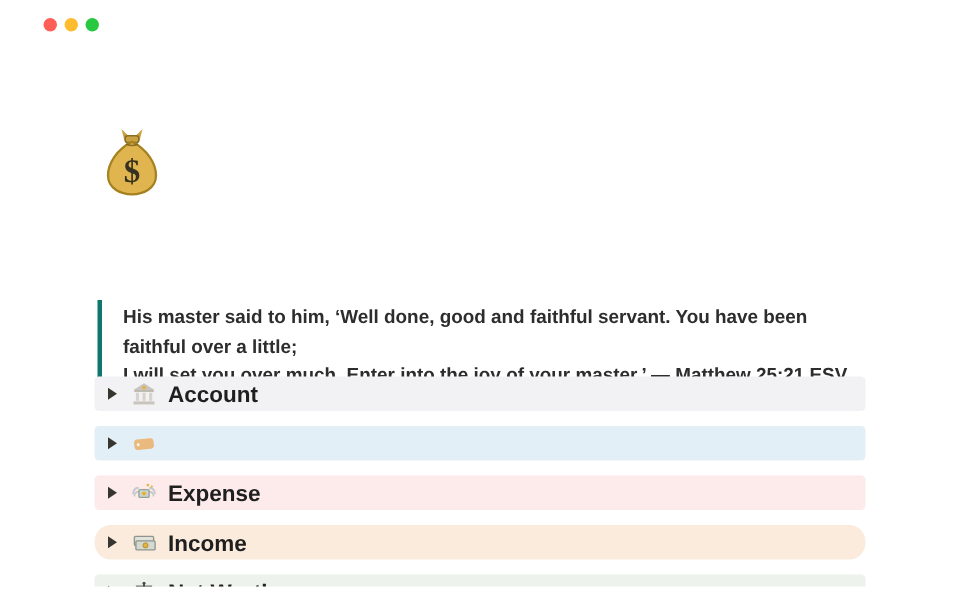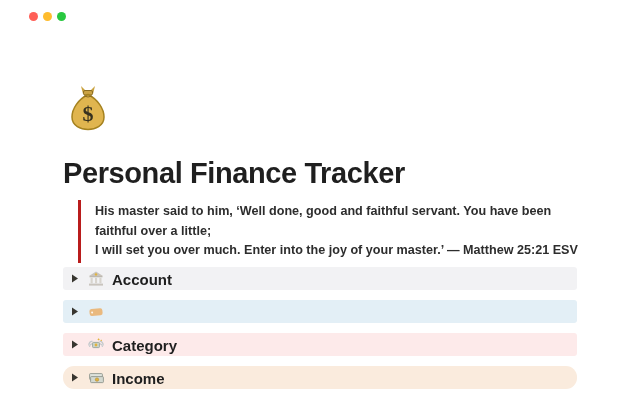--- a/index.html
+++ b/index.html
@@ -9,22 +9,22 @@
   .content-clip { position:absolute; left:0; top:0; width:640px; height:391px; overflow:hidden; }
 
   .traffic { position:absolute; top:12px; left:29px; display:flex; gap:5px; }
   .traffic .dot { width:9px; height:9px; border-radius:50%; }
 
   .page-icon { position:absolute; left:64px; top:82px; width:48px; height:50px; }
 
   .page-title { position:absolute; left:63px; top:157px; width:514px;
                 font-size:29px; font-weight:700; letter-spacing:-0.4px; color:#1f1f1f; }
 
-  .quote { position:absolute; left:78px; top:200px; width:514px;
-           border-left:3px solid #b91c1c; padding:2px 0 2px 14px; }
+  .quote { position:absolute; left:65px; top:200px; width:514px;
+           border-left:3px solid #0f766e; padding:2px 0 2px 14px; }
   .quote .line { display:block; font-size:12.6px; font-weight:600;
                  line-height:19.5px; color:#2d2d2d; }
 
   .rows { position:absolute; left:63px; top:251px; width:514px;
           display:flex; flex-direction:column; gap:10px; }
   .section-row { height:23px; border-radius:3px; display:flex; align-items:center;
                  padding-left:7px; cursor:pointer; }
   .toggle { width:9px; height:9px; flex:0 0 auto; display:block; }
   .row-icon { width:16px; height:16px; flex:0 0 auto; margin-left:9px; margin-right:8px; }
   .row-label { font-size:15px; font-weight:600; color:#1f1f1f; line-height:1; padding-top:1px; }
@@ -43,30 +43,29 @@
 
     <svg class="page-icon" viewBox="0 0 48 48">
       <polygon points="17,3 23,9 19,11" fill="#c9a23f"></polygon>
       <polygon points="31,3 25,9 29,11" fill="#c9a23f"></polygon>
       <rect x="19.5" y="7.5" width="9" height="4.5" rx="1.5" fill="#caa243" stroke="#8a6c22" stroke-width="1"></rect>
       <path d="M24,11.5 C14,16.5 8,26 8,34 C8,43 17,46.5 24,46.5 C31,46.5 40,43 40,34 C40,26 34,16.5 24,11.5 Z" fill="#e0b54f" stroke="#a5821f" stroke-width="1.5"></path>
       <path d="M20,13 Q24,15 28,13" fill="none" stroke="#8a6c22" stroke-width="1"></path>
       <text x="24" y="38" text-anchor="middle" font-family="Liberation Serif, serif" font-size="22" font-weight="bold" fill="#37311f">$</text>
     </svg>
 
-    <h1 class="page-title">Personal Finance Tracker</h1>
 
     <div class="quote">
       <span class="line">His master said to him, ‘Well done, good and faithful servant. You have been faithful over a little;</span>
       <span class="line">I will set you over much. Enter into the joy of your master.’ — Matthew 25:21 ESV</span>
     </div>
 
     <div class="rows">
 
-      <div class="section-row" style="background: rgb(242, 242, 244); margin-top: 16px;">
+      <div class="section-row" style="background: rgb(242, 242, 244);">
         <svg class="toggle" viewBox="0 0 9 9">
           <polygon points="2,0.5 8,4.5 2,8.5" fill="#37352f"></polygon>
           </svg>
         <svg class="row-icon" viewBox="0 0 16 16">
           <polygon points="8,0.5 15,5 1,5" fill="#c9c4bd"></polygon>
           <circle cx="8" cy="3.4" r="1.2" fill="#e2b33c"></circle>
           <rect x="1.5" y="5" width="13" height="1.3" fill="#bdb8b0"></rect>
           <rect x="2.6" y="6.8" width="2.1" height="5.4" fill="#d8d4cd"></rect>
           <rect x="7" y="6.8" width="2.1" height="5.4" fill="#d8d4cd"></rect>
           <rect x="11.4" y="6.8" width="2.1" height="5.4" fill="#d8d4cd"></rect>
@@ -94,21 +93,21 @@
         <svg class="row-icon" viewBox="0 0 16 16">
           <path d="M0.8,8.5 C0.8,5.5 2.5,4 4.5,4.5" fill="none" stroke="#c3c9cc" stroke-width="1.3"></path>
           <path d="M1.6,10 C1.6,7.8 3,6.6 4.6,7" fill="none" stroke="#c3c9cc" stroke-width="1.1"></path>
           <path d="M15.2,8.5 C15.2,5.5 13.5,4 11.5,4.5" fill="none" stroke="#c3c9cc" stroke-width="1.3"></path>
           <path d="M14.4,10 C14.4,7.8 13,6.6 11.4,7" fill="none" stroke="#c3c9cc" stroke-width="1.1"></path>
           <rect x="4.6" y="5.4" width="6.8" height="5.2" rx="0.8" fill="#ccd5cd" stroke="#96a499" stroke-width="0.9"></rect>
           <circle cx="8" cy="8" r="1.4" fill="#e2b33c"></circle>
           <rect x="9.8" y="1.6" width="1.6" height="1.6" transform="rotate(45 10.6 2.4)" fill="#e2b33c"></rect>
           <rect x="12.6" y="2.8" width="1.2" height="1.2" transform="rotate(45 13.2 3.4)" fill="#e2b33c"></rect>
         </svg>
-        <span class="row-label">Category</span>
+        <span class="row-label">Expense</span>
       </div>
 
       <div class="section-row" style="background: rgb(250, 235, 221); border-radius: 11px;">
         <svg class="toggle" viewBox="0 0 9 9">
           <polygon points="2,0.5 8,4.5 2,8.5" fill="#37352f"></polygon>
           </svg>
         <svg class="row-icon" viewBox="0 0 16 16">
           <rect x="1.6" y="3.6" width="12.8" height="6" rx="0.8" fill="#dfe3dc" stroke="#8f958c" stroke-width="0.9"></rect>
           <rect x="2.6" y="6.6" width="12.8" height="6" rx="0.8" fill="#d4d9d1" stroke="#8f958c" stroke-width="0.9"></rect>
           <circle cx="9" cy="9.6" r="1.7" fill="#e2b33c" stroke="#b08a2e" stroke-width="0.6"></circle>

